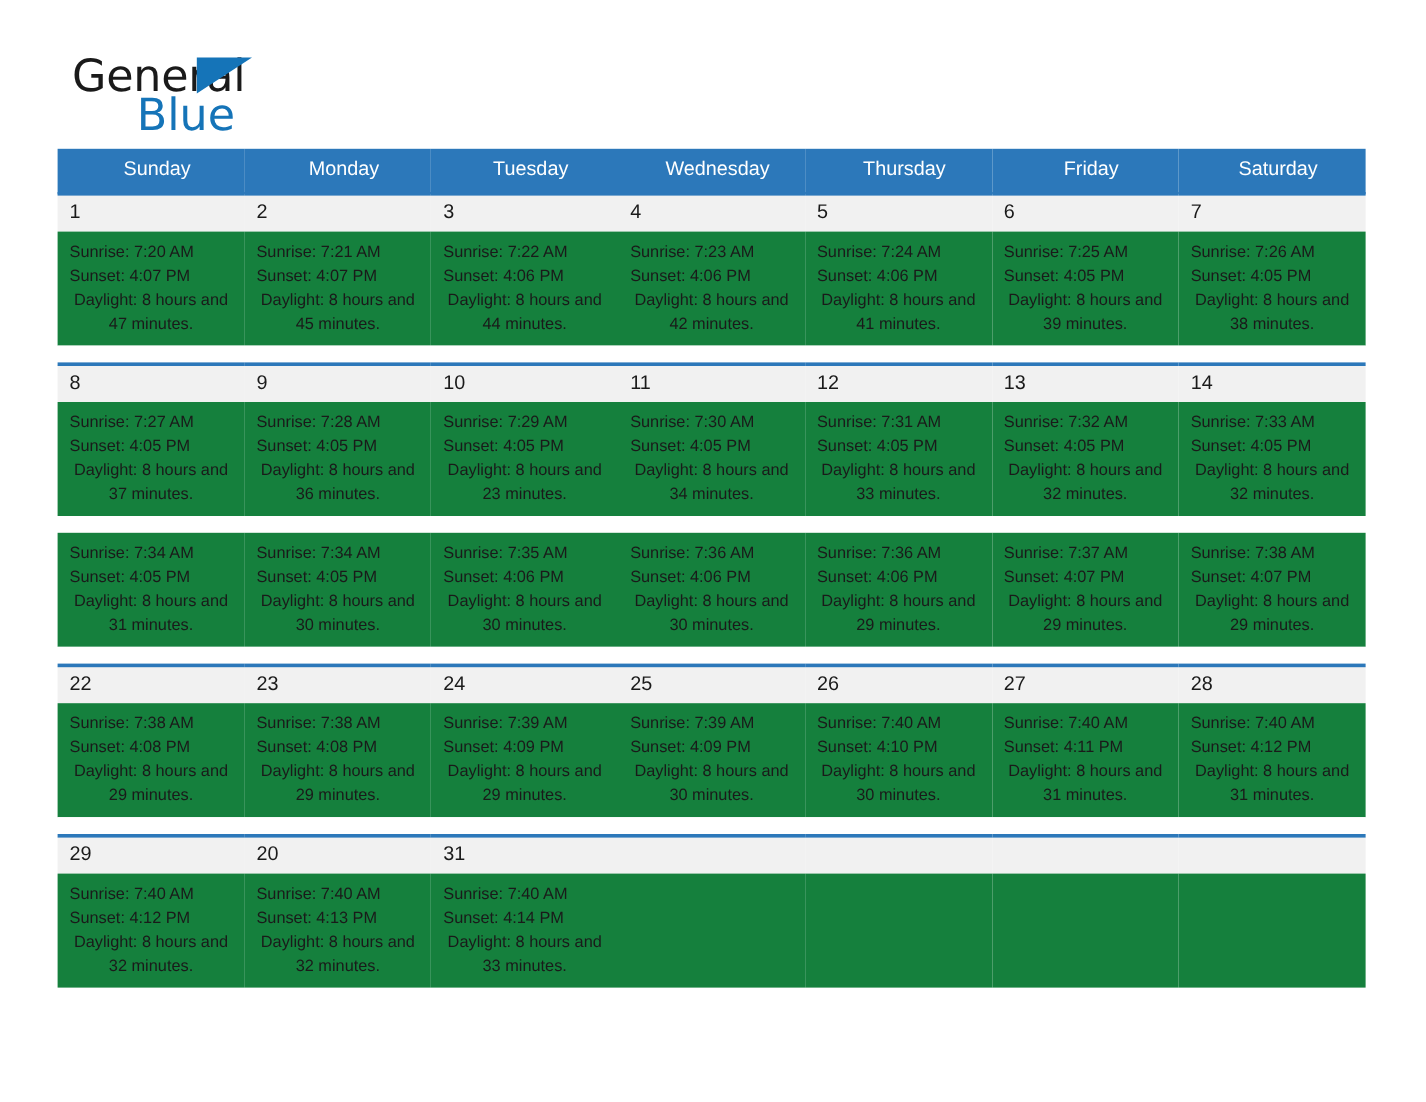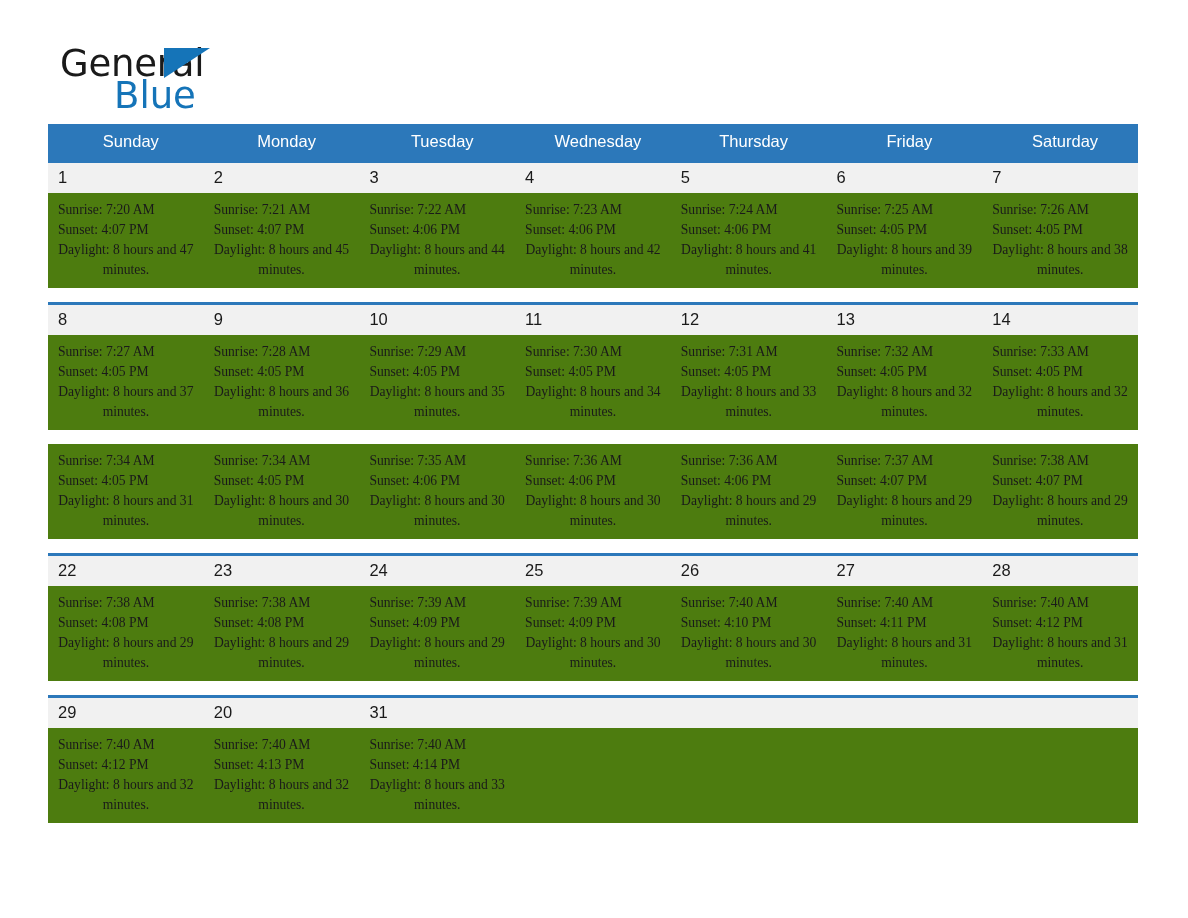--- a/index.html
+++ b/index.html
@@ -119,27 +119,26 @@
     background: #f1f1f1;
     border-top: 3px solid #2c78ba;
     padding: 5px 0 6px 10px;
     font-size: 16.5px;
     color: #1a1a1a;
     vertical-align: top;
     height: 19px;
   }
 
   .detail-row td {
-    background: #4d7c0f;
+    background: #15803d;
     padding: 7px 10px 8px 10px;
     vertical-align: top;
     font-size: 13.6px;
     line-height: 20px;
     color: #1a1a1a;
-    font-family: Liberation Serif, serif;
   }
   .detail-row td div {
     white-space: nowrap;
   }
   .detail-row td .dl {
     white-space: normal;
     text-align: center;
   }
   .empty-cell {
     background: #ffffff;
@@ -241,21 +240,21 @@
           <div class="dl">Daylight: 8 hours and 37 minutes.</div>
         </td>
         <td>
           <div>Sunrise: 7:28 AM</div>
           <div>Sunset: 4:05 PM</div>
           <div class="dl">Daylight: 8 hours and 36 minutes.</div>
         </td>
         <td>
           <div>Sunrise: 7:29 AM</div>
           <div>Sunset: 4:05 PM</div>
-          <div class="dl">Daylight: 8 hours and 35 minutes.</div>
+          <div class="dl">Daylight: 8 hours and 23 minutes.</div>
         </td>
         <td>
           <div>Sunrise: 7:30 AM</div>
           <div>Sunset: 4:05 PM</div>
           <div class="dl">Daylight: 8 hours and 34 minutes.</div>
         </td>
         <td>
           <div>Sunrise: 7:31 AM</div>
           <div>Sunset: 4:05 PM</div>
           <div class="dl">Daylight: 8 hours and 33 minutes.</div>

